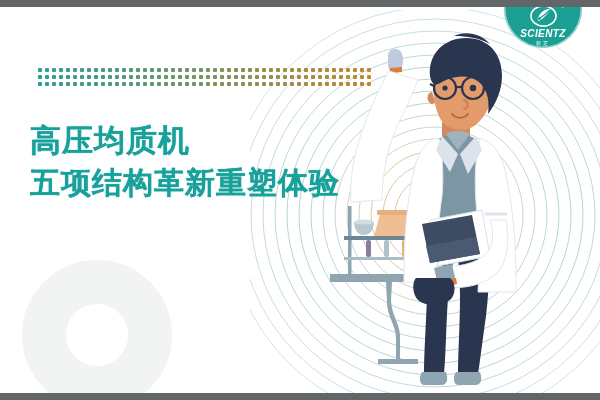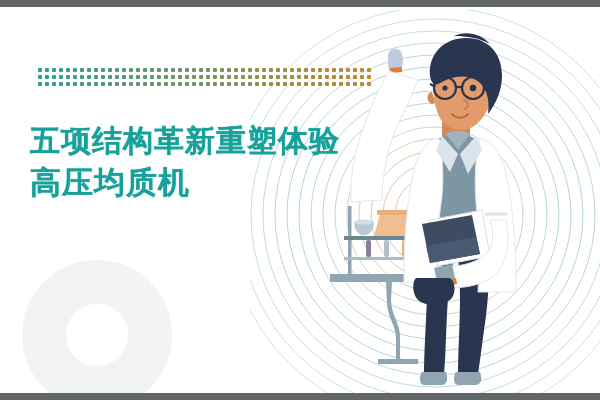--- a/index.html
+++ b/index.html
@@ -299,22 +299,22 @@
         <span class="dot" style="background: rgb(178, 138, 55);"></span>
         <span class="dot" style="background: rgb(181, 138, 53);"></span>
         <span class="dot" style="background: rgb(185, 137, 51);"></span>
         <span class="dot" style="background: rgb(188, 137, 48);"></span>
         <span class="dot" style="background: rgb(191, 136, 46);"></span>
         <span class="dot" style="background: rgb(194, 136, 44);"></span>
       </div>
     </div>
 
   <div class="headline">
+    <div class="line l1">高压均质机</div>
     <div class="line l2">五项结构革新重塑体验</div>
-    <div class="line l1">高压均质机</div>
   </div>
 
   <div class="scientist">
     <svg width="270" height="370" viewBox="0 0 270 370" fill="none">
 
       <g>
 
         <rect x="18" y="182" width="3.5" height="70" fill="#8FA6B2"></rect>
         <rect x="110" y="182" width="3.5" height="70" fill="#8FA6B2"></rect>
 
@@ -413,15 +413,28 @@
 
         <path d="M104 244 L122 240 L126 258 L108 262 Z" fill="#8FA6B2"></path>
         <path d="M106 258 L126 254 L127 260 L108 264 Z" fill="#E07B39"></path>
 
         <path d="M86 254 C82 258 82 270 88 276 C96 283 112 282 120 276 C126 271 126 258 120 254 Z" fill="#2A3550"></path>
       </g>
 
     </svg>
   </div>
 
+  <div class="logo">
+    <div class="logo-emblem">
+      <svg width="27" height="22" viewBox="0 0 27 22" fill="none">
+        <ellipse cx="13.5" cy="11" rx="12.5" ry="10" fill="none" stroke="#FFFFFF" stroke-width="1.6"></ellipse>
+        <path d="M7 15 C10 6 17 3 21 4 C18 8 14 13 9 16 Z" fill="#FFFFFF"></path>
+        <path d="M6.5 15.5 C10 13 15 10 20.5 4.5" stroke="#1B9F92" stroke-width="1.1" fill="none"></path>
+        <circle cx="9.5" cy="13.5" r="1.4" fill="#1B9F92"></circle>
+      </svg>
+      <span class="logo-reg">®</span>
+    </div>
+    <div class="logo-word">SCIENTZ</div>
+    <div class="logo-cn">新芝</div>
+  </div>
 
   <div class="edge-bar bottom"></div>
 </div>
 
 </body></html>

